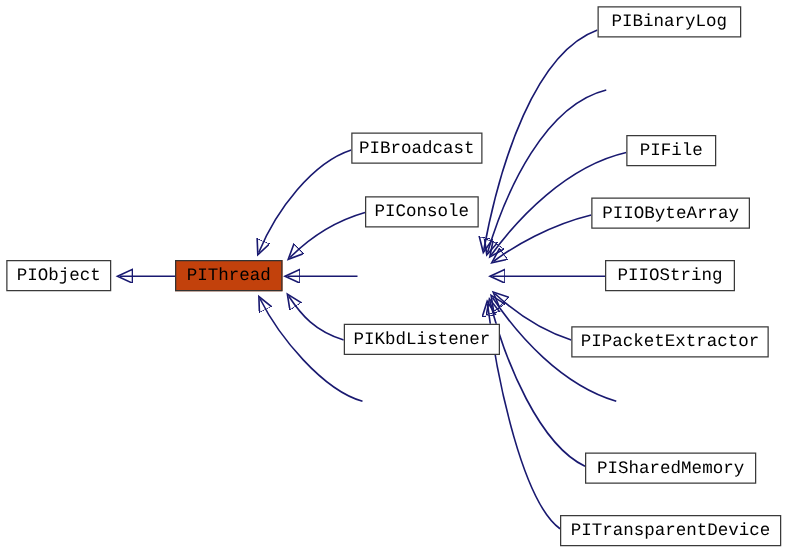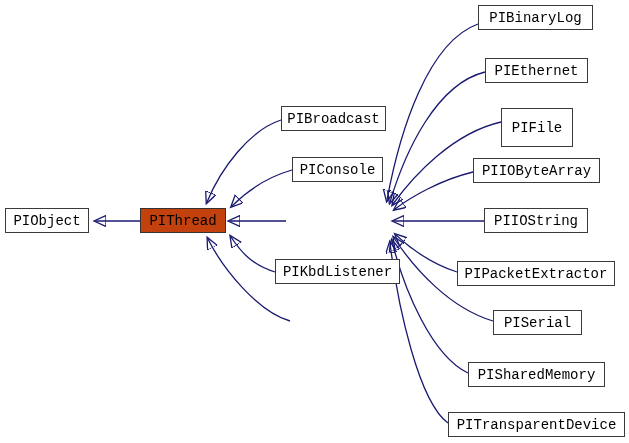--- a/index.html
+++ b/index.html
@@ -99,43 +99,37 @@
 
   <div class="node" style="left:275px; top:259px; width:125px; height:25px;">
     <span class="node-label">PIKbdListener</span>
   </div>
 
 
   <div class="node" style="left:478px; top:5px; width:115px; height:25px;">
     <span class="node-label">PIBinaryLog</span>
   </div>
 
-  <div class="node" style="left:485px; top:58px; width:103px; height:25px;">
-    <span class="node-label">PIEthernet</span>
-  </div>
 
-  <div class="node" style="left:501px; top:108px; width:72px; height:39px;">
+  <div class="node" style="left:501px; top:108px; width:72px; height:25px;">
     <span class="node-label">PIFile</span>
   </div>
 
   <div class="node" style="left:473px; top:158px; width:127px; height:25px;">
     <span class="node-label">PIIOByteArray</span>
   </div>
 
   <div class="node" style="left:484px; top:208px; width:104px; height:25px;">
     <span class="node-label">PIIOString</span>
   </div>
 
   <div class="node" style="left:457px; top:261px; width:158px; height:25px;">
     <span class="node-label">PIPacketExtractor</span>
   </div>
 
-  <div class="node" style="left:493px; top:310px; width:89px; height:25px;">
-    <span class="node-label">PISerial</span>
-  </div>
 
   <div class="node" style="left:468px; top:362px; width:137px; height:25px;">
     <span class="node-label">PISharedMemory</span>
   </div>
 
   <div class="node" style="left:448px; top:412px; width:177px; height:25px;">
     <span class="node-label">PITransparentDevice</span>
   </div>
 
 </div>

